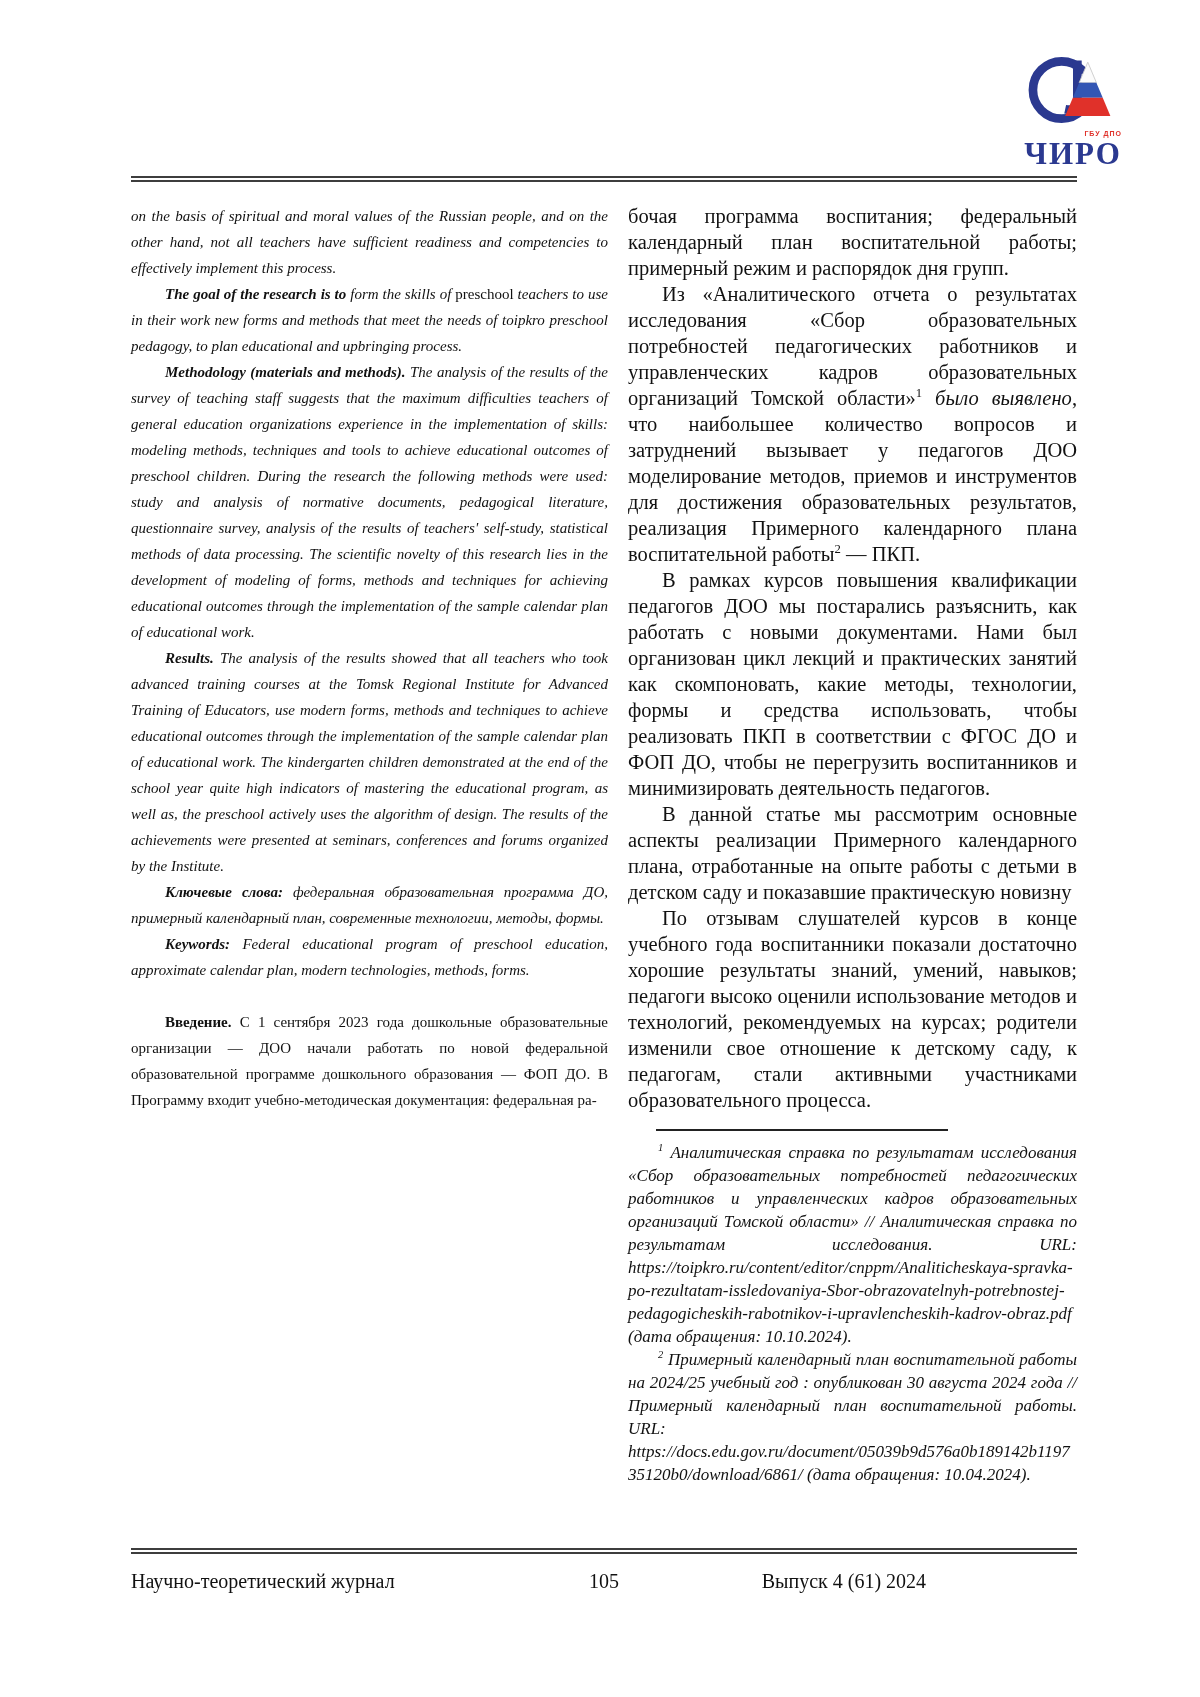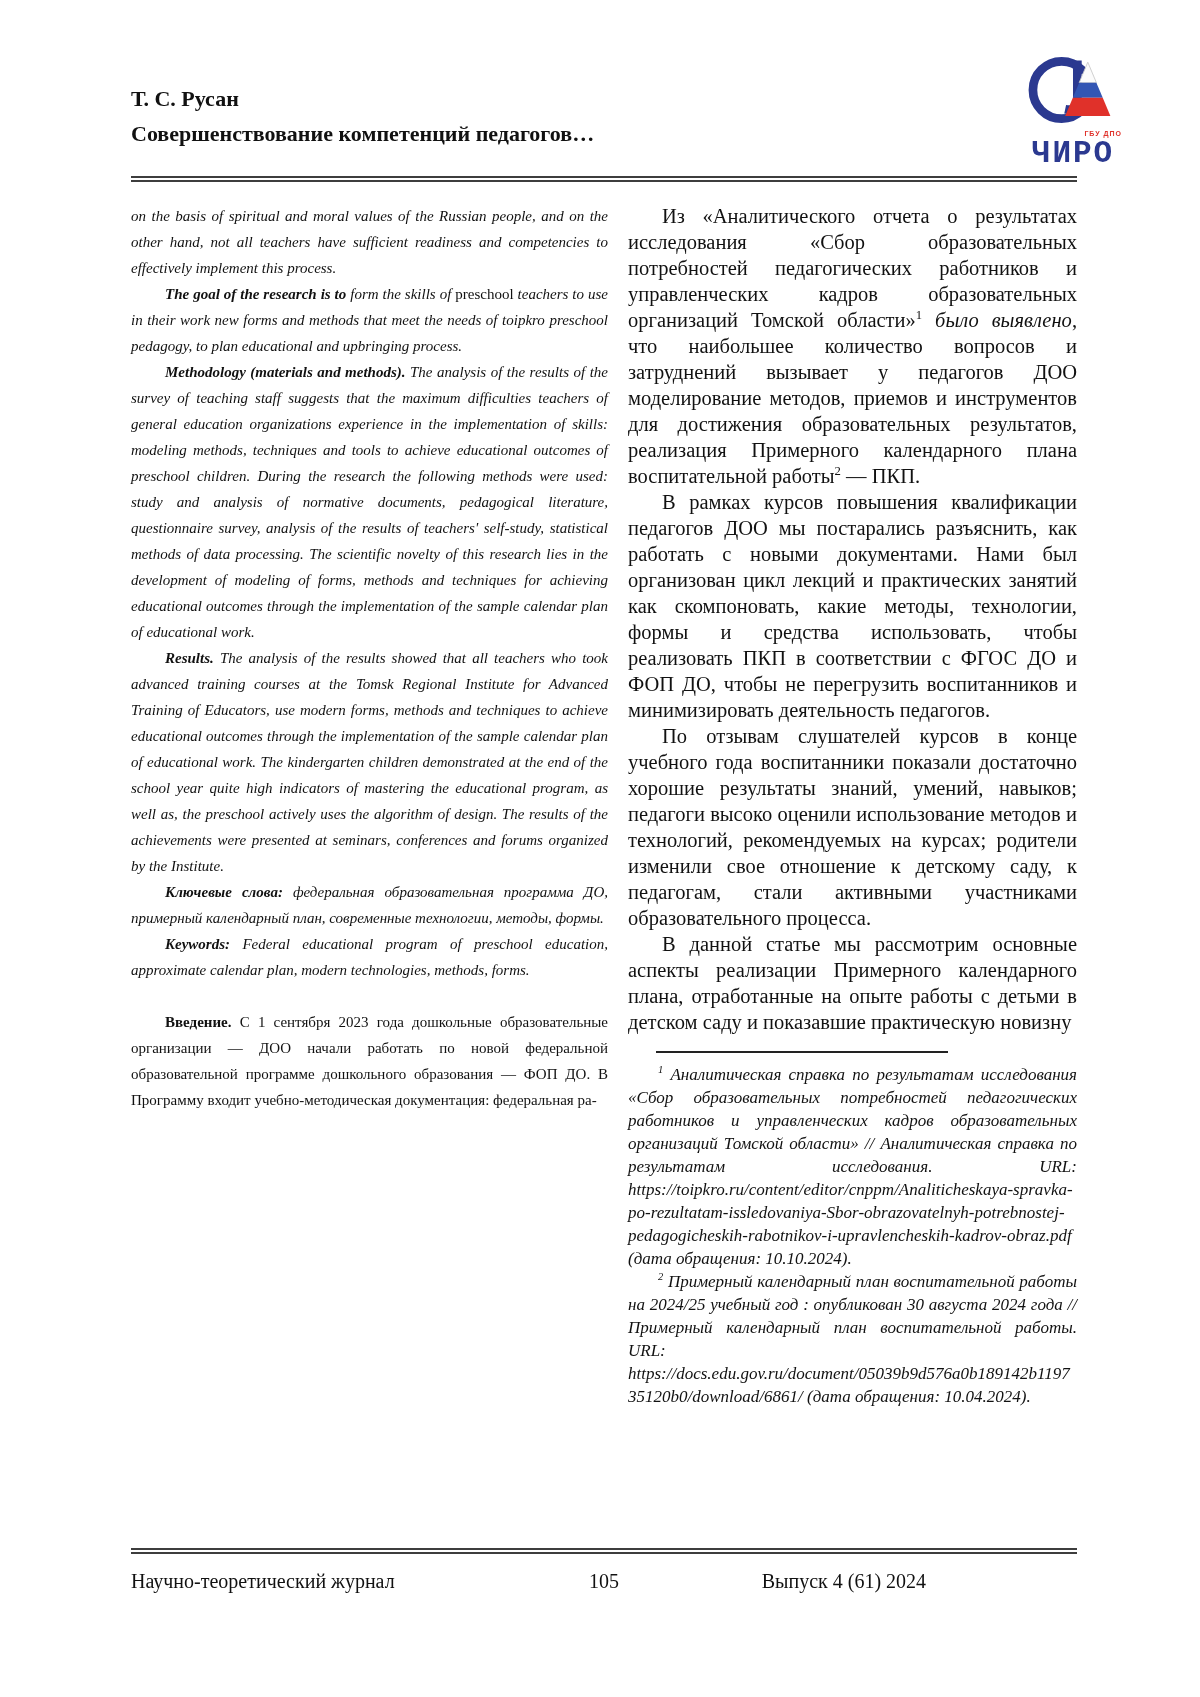--- a/index.html
+++ b/index.html
@@ -9,21 +9,21 @@
     -webkit-font-smoothing:antialiased;
   }
   .page{position:absolute;inset:0;overflow:hidden;}
   .header{position:absolute;left:131px;top:80px;}
   .author{font-weight:bold;font-size:22px;line-height:1.7;}
   .running{font-weight:bold;font-size:22px;line-height:1.5;}
   .logo{position:absolute;right:68px;top:50px;width:118px;text-align:center;}
   .logo svg{display:block;margin:0 auto;}
   .logo-sub{font-size:7px;font-family:"Liberation Sans",sans-serif;font-weight:bold;
     text-align:right;padding-right:10px;letter-spacing:1px;line-height:1.2;}
-  .logo-text{font-family:Liberation Mono, monospace;font-weight:bold;font-size:31px;
+  .logo-text{font-family:Liberation Serif, serif;font-weight:bold;font-size:31px;
     letter-spacing:2px;line-height:1.05;}
   .rule-top{position:absolute;left:131px;right:123px;top:176px;height:2px;
     border-top:2px solid #3d3d3d;border-bottom:2px solid #3d3d3d;}
   .columns{position:absolute;left:131px;top:203px;width:946px;display:flex;gap:20px;}
   .col{text-align:justify;}
   .col-left{width:477px;font-size:15px;line-height:26px;}
   .col-right{width:449px;font-size:20.5px;line-height:26px;}
   p.para{margin:0;padding:0;}
   p.ind{text-indent:34px;}
   p.sp{margin-top:26px;}
@@ -38,24 +38,20 @@
   .footer{position:absolute;left:131px;right:123px;top:1570px;display:flex;font-size:20px;}
   .footer>div{flex:1;}
   .footer .c{text-align:center;}
   .footer .r{text-align:left;}
 </style>
 </head>
 <body>
 
 <div class="page">
 
-  <div class="header">
-    <div class="author">Т. С. Русан</div>
-    <div class="running">Совершенствование компетенций педагогов…</div>
-  </div>
 
   <div class="logo">
     <svg width="112" height="80" viewBox="0 0 110 92">
       <path d="M 65.3,22.7 A 33,33 0 1 0 65.3,69.3" fill="none" stroke-width="10" stroke-linecap="round" stroke="#2b3990"></path>
       <path d="M 60,12 L 60,58 Q 60,71 46,68" fill="none" stroke-width="10" stroke-linecap="butt" stroke="#2b3990"></path>
       <polygon points="72,14 62.1,37.6 81.9,37.6" stroke="#c9c9c9" stroke-width="1" fill="#fbfbfb"></polygon>
       <polygon points="62.1,37.6 54.8,54.9 89.2,54.9 81.9,37.6" fill="#3356b4"></polygon>
       <polygon points="54.8,54.9 46,76 98,76 89.2,54.9" fill="#e0312a"></polygon>
     </svg>
     <div class="logo-sub" style="color: rgb(224, 49, 42);">ГБУ ДПО</div>
@@ -69,24 +65,25 @@
         <p class="para"><span class="i">on the basis of spiritual and moral values of the Russian people, and on the other hand, not all teachers have sufficient readiness and competencies to effectively implement this process.</span></p>
         <p class="para ind"><span class="b i">The goal of the research is to </span><span class="i">form the skills of </span><span>preschool </span><span class="i">teachers to use in their work new forms and methods that meet the needs of toipkro preschool pedagogy, to plan educational and upbringing process.</span></p>
         <p class="para ind"><span class="b i">Methodology (materials and methods). </span><span class="i">The analysis of the results of the survey of teaching staff suggests that the maximum difficulties teachers of general education organizations experience in the implementation of skills: modeling methods, techniques and tools to achieve educational outcomes of preschool children. During the research the following methods were used: study and analysis of normative documents, pedagogical literature, questionnaire survey, analysis of the results of teachers' self-study, statistical methods of data processing. The scientific novelty of this research lies in the development of modeling of forms, methods and techniques for achieving educational outcomes through the implementation of the sample calendar plan of educational work.</span></p>
         <p class="para ind"><span class="b i">Results. </span><span class="i">The analysis of the results showed that all teachers who took advanced training courses at the Tomsk Regional Institute for Advanced Training of Educators, use modern forms, methods and techniques to achieve educational outcomes through the implementation of the sample calendar plan of educational work. The kindergarten children demonstrated at the end of the school year quite high indicators of mastering the educational program, as well as, the preschool actively uses the algorithm of design. The results of the achievements were presented at seminars, conferences and forums organized by the Institute.</span></p>
         <p class="para ind"><span class="b i">Ключевые слова: </span><span class="i">федеральная образовательная программа ДО, примерный календарный план, современные технологии, методы, формы.</span></p>
         <p class="para ind"><span class="b i">Keywords: </span><span class="i">Federal educational program of preschool education, approximate calendar plan, modern technologies, methods, forms.</span></p>
         <p class="para ind sp"><span class="b">Введение. </span><span>С 1 сентября 2023 года дошкольные образовательные организации — ДОО начали работать по новой федеральной образовательной программе дошкольного образования — ФОП ДО. В Программу входит учебно-методическая документация: федеральная ра-</span></p>
       </div>
     <div class="col col-right">
       <div>
+          <p class="para"><span>бочая программа воспитания; федеральный календарный план воспитательной работы; примерный режим и распорядок дня групп.</span></p>
           <p class="para ind"><span>Из «Аналитического отчета о результатах исследования «Сбор образовательных потребностей педагогических работников и управленческих кадров образовательных организаций Томской области»</span><sup>1</sup><span> </span><span class="i">было выявлено</span><span>, что наибольшее количество вопросов и затруднений вызывает у педагогов ДОО моделирование методов, приемов и инструментов для достижения образовательных результатов, реализация Примерного календарного плана воспитательной работы</span><sup>2</sup><span> — ПКП.</span></p>
           <p class="para ind"><span>В рамках курсов повышения квалификации педагогов ДОО мы постарались разъяснить, как работать с новыми документами. Нами был организован цикл лекций и практических занятий как скомпоновать, какие методы, технологии, формы и средства использовать, чтобы реализовать ПКП в соответствии с ФГОС ДО и ФОП ДО, чтобы не перегрузить воспитанников и минимизировать деятельность педагогов.</span></p>
+          <p class="para ind"><span>В данной статье мы рассмотрим основные аспекты реализации Примерного календарного плана, отработанные на опыте работы с детьми в детском саду и показавшие практическую новизну</span></p>
           <p class="para ind"><span>По отзывам слушателей курсов в конце учебного года воспитанники показали достаточно хорошие результаты знаний, умений, навыков; педагоги высоко оценили использование методов и технологий, рекомендуемых на курсах; родители изменили свое отношение к детскому саду, к педагогам, стали активными участниками образовательного процесса.</span></p>
-          <p class="para ind"><span>В данной статье мы рассмотрим основные аспекты реализации Примерного календарного плана, отработанные на опыте работы с детьми в детском саду и показавшие практическую новизну</span></p>
         </div>
       <div class="fn-sep"></div>
       <div class="footnotes">
           <p class="para ind"><sup>1</sup><span> Аналитическая справка по результатам исследования «Сбор образовательных потребностей педагогических работников и управленческих кадров образовательных организаций Томской области» // Аналитическая справка по результатам исследования. URL: https://toipkro.ru/content/editor/cnppm/Analiticheskaya-spravka-po-rezultatam-issledovaniya-Sbor-obrazovatelnyh-potrebnostej-pedagogicheskih-rabotnikov-i-upravlencheskih-kadrov-obraz.pdf (дата обращения: 10.10.2024).</span></p>
           <p class="para ind"><sup>2</sup><span> Примерный календарный план воспитательной работы на 2024/25 учебный год : опубликован 30 августа 2024 года // Примерный календарный план воспитательной работы. URL: https://docs.edu.gov.ru/document/05039b9d576a0b189142b119735120b0/download/6861/ (дата обращения: 10.04.2024).</span></p>
         </div>
     </div>
   </div>
 
   <div class="footer-rule"></div>

